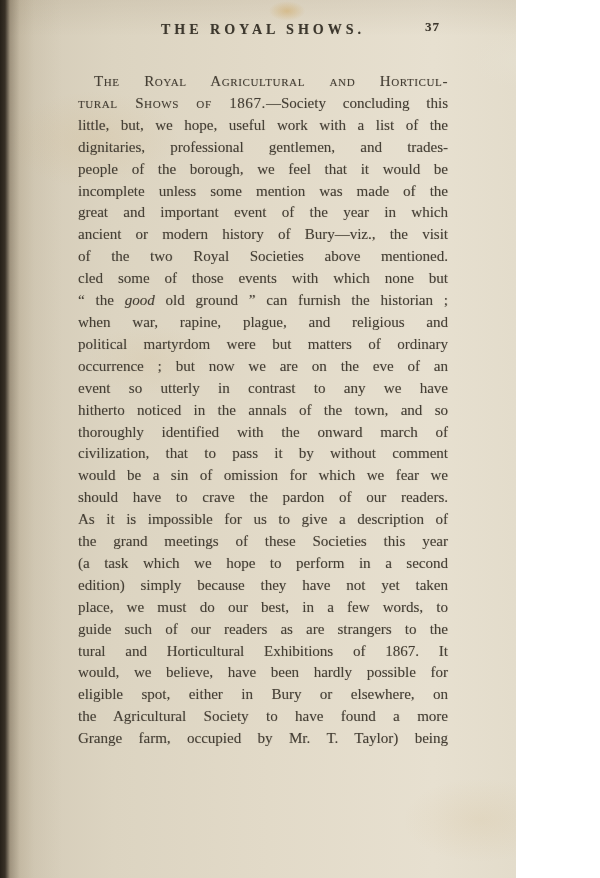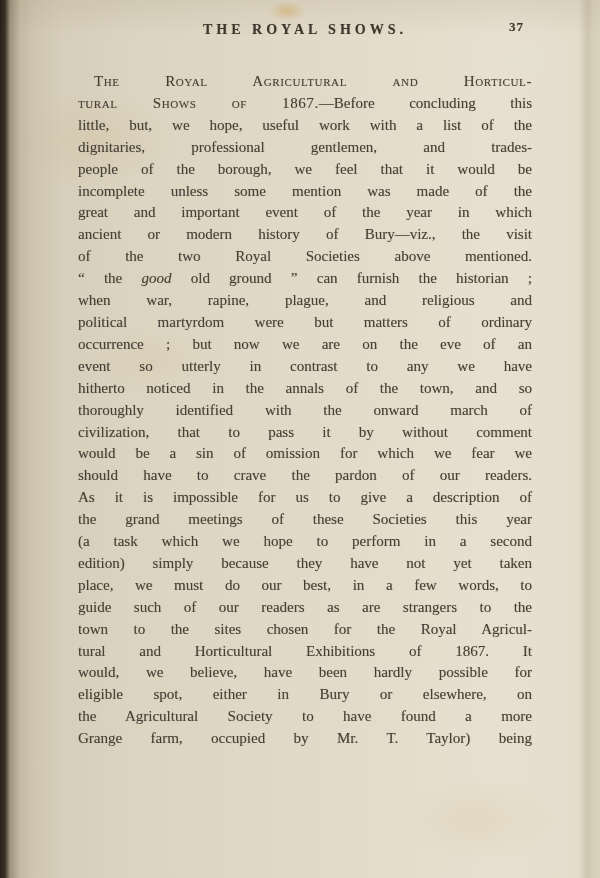--- a/index.html
+++ b/index.html
@@ -4,21 +4,21 @@
 <style>
   html, body {
     margin: 0;
     padding: 0;
     width: 600px;
     height: 878px;
     font-family: "Liberation Serif", "DejaVu Serif", serif;
   }
   .page {
     position: relative;
-    width: 600px;
+    width: 516px;
     height: 878px;
     overflow: hidden;
     background:
       
       radial-gradient(ellipse 26px 14px at 287px 11px, rgba(205,160,80,0.45), rgba(205,160,80,0.0) 70%),
       
       radial-gradient(ellipse 120px 70px at 95px 140px, rgba(200,165,105,0.14), transparent 70%),
       radial-gradient(ellipse 90px 50px at 150px 360px, rgba(200,165,105,0.10), transparent 70%),
       radial-gradient(ellipse 110px 60px at 480px 820px, rgba(195,160,100,0.12), transparent 70%),
       radial-gradient(ellipse 70px 40px at 520px 60px, rgba(230,225,210,0.5), transparent 70%),
@@ -82,45 +82,45 @@
 <body>
 
 <div class="page">
   <div class="content">
     <div class="header">
       <span class="running-head">THE ROYAL SHOWS.</span>
       <span class="page-number">37</span>
     </div>
     <div class="text-block" id="text-block">
         <div class="line indent"><span class="sc">The Royal Agricultural and Horticul-</span></div>
-        <div class="line"><span class="sc">tural Shows of 1867.</span><span>—Before concluding this</span></div>
+        <div class="line"><span class="sc">tural Shows of 1867.</span><span>—Society concluding this</span></div>
         <div class="line"><span>little, but, we hope, useful work with a list of the</span></div>
         <div class="line"><span>dignitaries, professional gentlemen, and trades-</span></div>
         <div class="line"><span>people of the borough, we feel that it would be</span></div>
         <div class="line"><span>incomplete unless some mention was made of the</span></div>
         <div class="line"><span>great and important event of the year in which</span></div>
         <div class="line"><span>ancient or modern history of Bury—viz., the visit</span></div>
         <div class="line"><span>of the two Royal Societies above mentioned.</span></div>
+        <div class="line"><span>cled some of those events with which none but</span></div>
         <div class="line"><span>“ the </span><span class="it">good</span><span> old ground ” can furnish the historian ;</span></div>
         <div class="line"><span>when war, rapine, plague, and religious and</span></div>
         <div class="line"><span>political martyrdom were but matters of ordinary</span></div>
         <div class="line"><span>occurrence ; but now we are on the eve of an</span></div>
         <div class="line"><span>event so utterly in contrast to any we have</span></div>
         <div class="line"><span>hitherto noticed in the annals of the town, and so</span></div>
         <div class="line"><span>thoroughly identified with the onward march of</span></div>
         <div class="line"><span>civilization, that to pass it by without comment</span></div>
         <div class="line"><span>would be a sin of omission for which we fear we</span></div>
         <div class="line"><span>should have to crave the pardon of our readers.</span></div>
         <div class="line"><span>As it is impossible for us to give a description of</span></div>
         <div class="line"><span>the grand meetings of these Societies this year</span></div>
         <div class="line"><span>(a task which we hope to perform in a second</span></div>
         <div class="line"><span>edition) simply because they have not yet taken</span></div>
         <div class="line"><span>place, we must do our best, in a few words, to</span></div>
         <div class="line"><span>guide such of our readers as are strangers to the</span></div>
-        <div class="line"><span>town to the sites chosen for the Royal Agricul-</span></div>
         <div class="line"><span>tural and Horticultural Exhibitions of 1867.  It</span></div>
         <div class="line"><span>would, we believe, have been hardly possible for</span></div>
         <div class="line"><span>eligible spot, either in Bury or elsewhere, on</span></div>
         <div class="line"><span>the Agricultural Society to have found a more</span></div>
         <div class="line"><span>Grange farm, occupied by Mr. T. Taylor) being</span></div>
       </div>
   </div>
 </div>
 
 </body></html>

